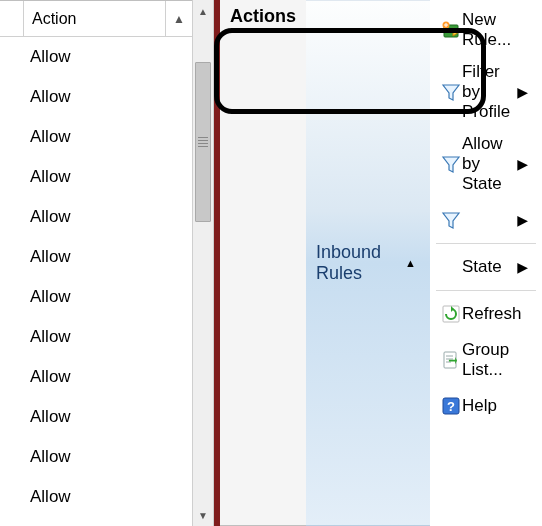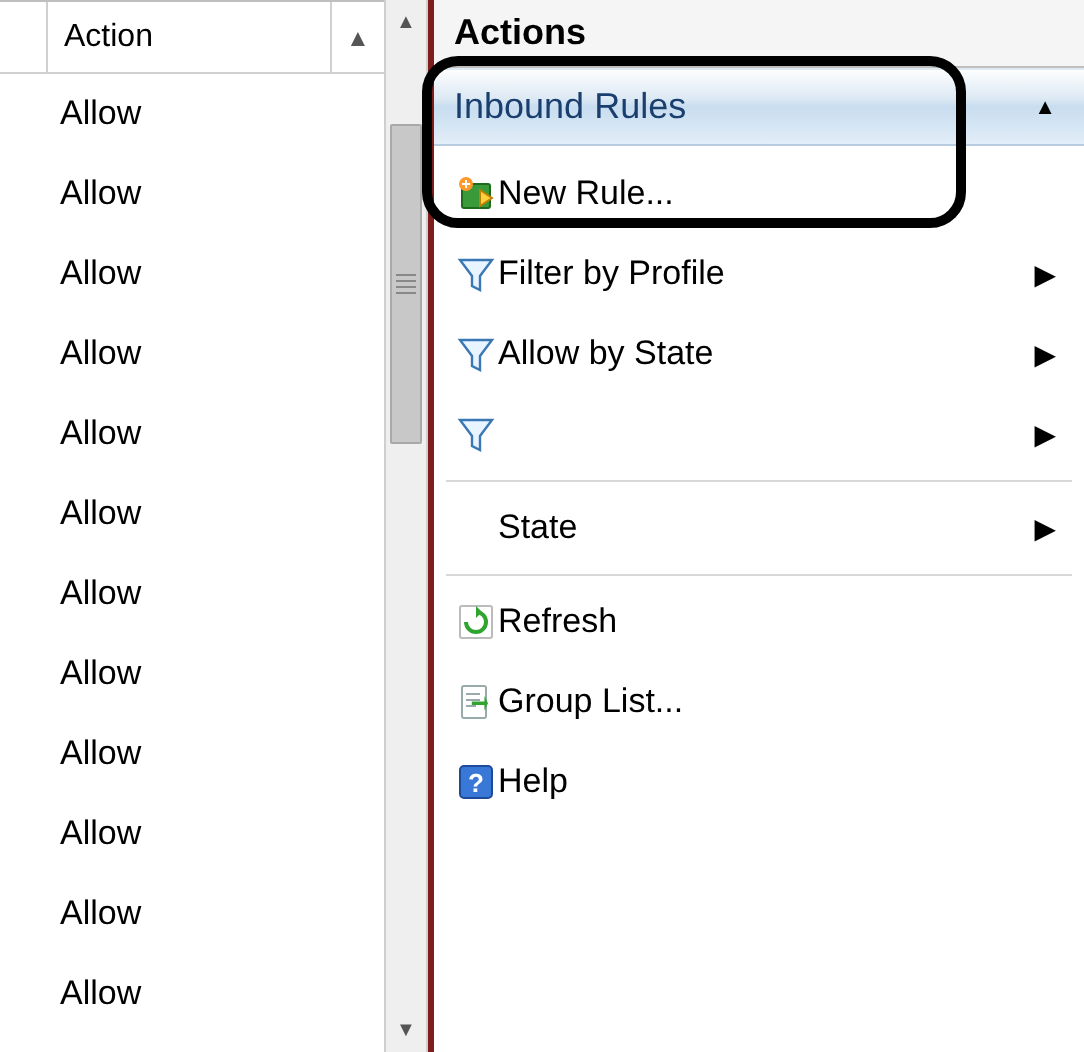--- a/index.html
+++ b/index.html
@@ -101,24 +101,25 @@
   .thumb-grip {
     width: 10px;
     height: 10px;
     background: repeating-linear-gradient(
       to bottom, #888 0, #888 1px, transparent 1px, transparent 3px
     );
   }
   
   .right-panel {
     flex: 1;
-    border-left: 3px solid #7f1d1d;
-    display: flex;
-    flex-direction: column;
+    border-left: 6px solid #7f1d1d;
+    display: flex;
+    flex-direction: row;
     background: #fff;
+    justify-content: center;
   }
   .actions-header {
     padding: 6px 10px;
     font-weight: bold;
     font-size: 18px;
     border-bottom: 1px solid #bfbfbf;
     background: #f5f5f5;
   }
   .section-header {
     display: flex;

